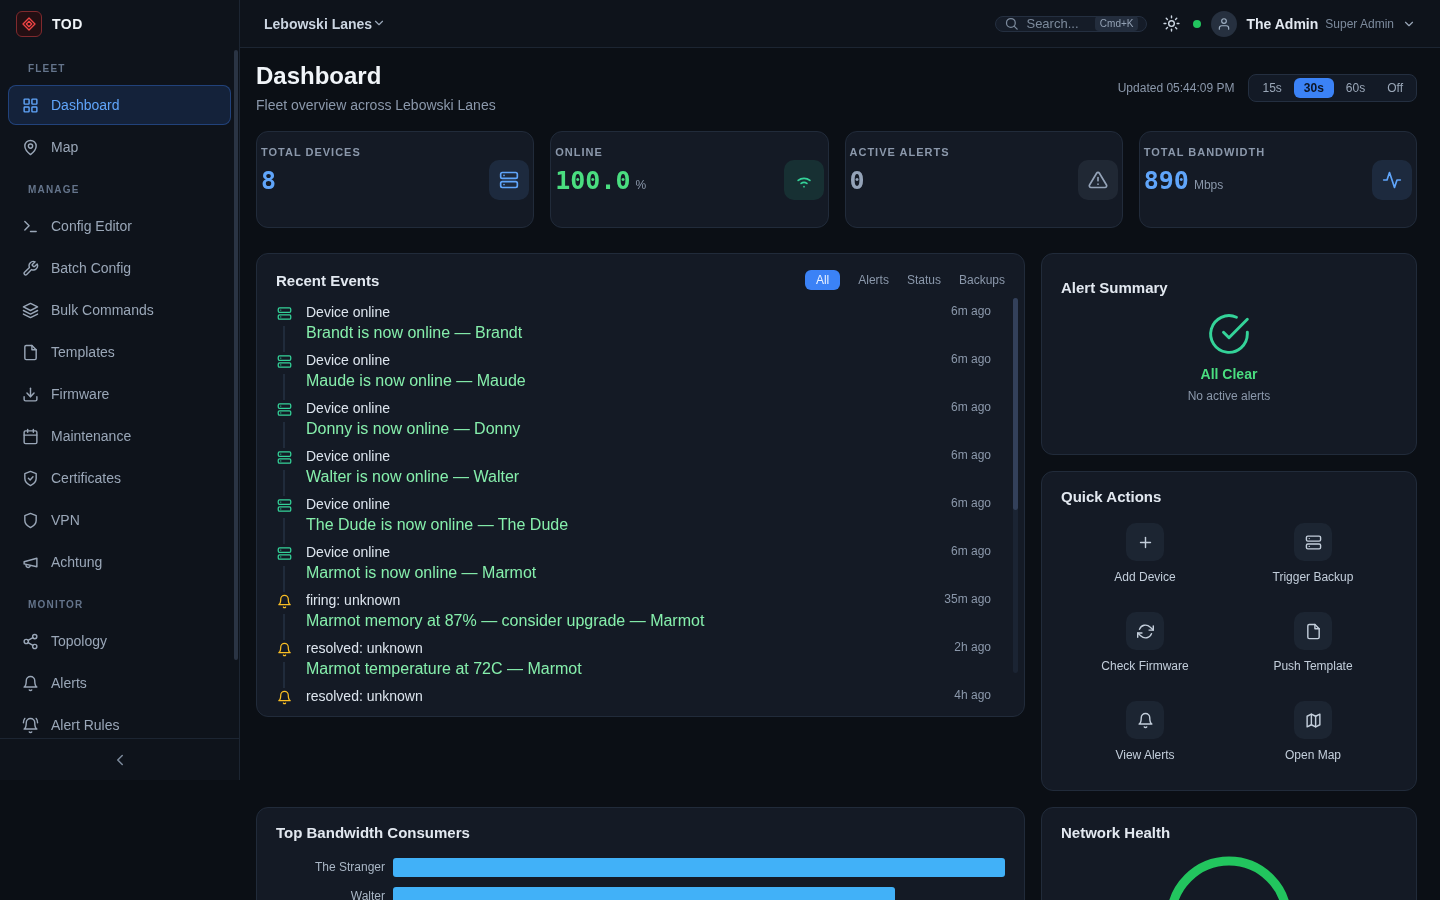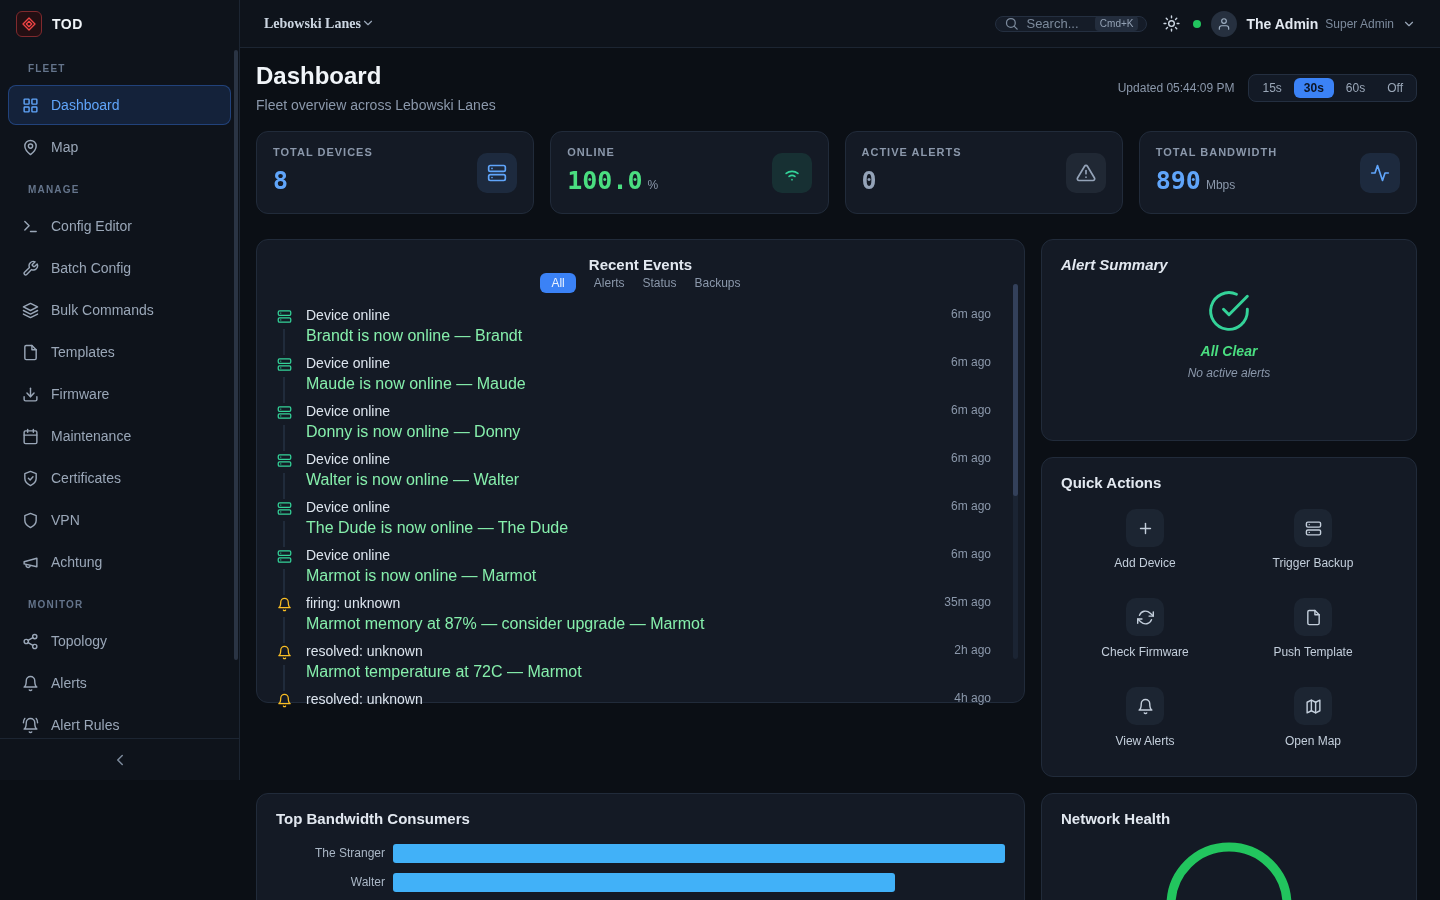--- a/index.html
+++ b/index.html
@@ -16,21 +16,21 @@
   .section-label { padding:14px 28px 8px; font-size:10px; line-height:13px; font-weight:700; letter-spacing:1.2px; color:#64748b; }
   .nav-item { display:flex; align-items:center; gap:12px; height:40px; margin:2px 8px; padding:0 12px; border-radius:8px; color:#9aa7b8; font-size:14px; cursor:pointer; border:1px solid transparent; }
   .nav-item .nav-icon { display:flex; width:18px; justify-content:center; }
   .nav-item.active { background:rgba(59,130,246,.14); border-color:rgba(59,130,246,.35); color:#60a5fa; }
   .sidebar-scroll { position:absolute; top:50px; right:1px; width:4px; height:610px; background:#2a3444; border-radius:2px; }
   .sidebar-footer { height:42px; min-height:42px; border-top:1px solid #1c2532; display:flex; align-items:center; justify-content:center; color:#7c8a9c; cursor:pointer; }
 
   
   .right { flex:1; display:flex; flex-direction:column; height:900px; background:#0b0f15; }
   .topbar { height:48px; min-height:48px; border-bottom:1px solid #1c2532; background:#0e131b; display:flex; align-items:center; padding:0 24px; }
-  .org { display:flex; align-items:flex-start; color:#cbd5e1; font-size:14px; font-weight:600; cursor:pointer;font-family:Liberation Serif, serif; }
+  .org { display:flex; align-items:flex-start; color:#cbd5e1; font-size:14px; font-weight:600; cursor:pointer; }
   .topbar-spacer { flex:1; }
   .search { display:flex; align-items:center; gap:7px; width:152px; height:16px; background:#151c28; border:1px solid #242f40; border-radius:8px; padding:0 8px; color:#7c8a9c; cursor:text; }
   .search input { flex:1; min-width:0; background:transparent; border:0; outline:none; color:#cbd5e1; font-size:13px; font-family:inherit; }
   .search input::placeholder { color:#7c8a9c; }
   .kbd { font-size:10px; background:#232d3d; border-radius:4px; padding:2px 5px; color:#93a1b4; white-space:nowrap; }
   .icon-btn { width:32px; height:32px; display:flex; align-items:center; justify-content:center; color:#cbd5e1; cursor:pointer; border-radius:8px; margin-left:8px; }
   .status-dot { width:8px; height:8px; border-radius:50%; background:#22c55e; margin:0 10px 0 6px; }
   .avatar { width:26px; height:26px; border-radius:50%; background:#26303f; display:flex; align-items:center; justify-content:center; color:#9fb0c3; }
   .user-chip { display:flex; align-items:center; cursor:pointer; }
   .user-name { font-size:14px; font-weight:600; color:#e2e8f0; margin-left:9px; }
@@ -42,57 +42,57 @@
   .page-head { display:flex; align-items:center; justify-content:space-between; }
   .page-title { font-size:24px; font-weight:700; color:#f1f5f9; }
   .page-sub { margin-top:7px; font-size:14px; color:#8b98ab; }
   .head-right { display:flex; align-items:center; gap:14px; }
   .updated { font-size:12px; color:#8b98ab; }
   .seg { display:flex; background:#131a26; border:1px solid #242f40; border-radius:8px; padding:3px; gap:2px; }
   .seg button { border:0; background:transparent; color:#9aa7b8; font-size:12px; padding:3px 10px; border-radius:6px; cursor:pointer; font-family:inherit; }
   .seg button.active { background:#3b82f6; color:#0c1424; font-weight:700; }
 
   .stats { display:grid; grid-template-columns:repeat(4,1fr); gap:16px; margin-top:18px; }
-  .stat-card { height:83px; background:#141a25; border:1px solid #212b3a; border-radius:12px; padding:14px 16px; display:flex; justify-content:space-between; }
+  .stat-card { height:97px; background:#141a25; border:1px solid #212b3a; border-radius:12px; padding:14px 4px; display:flex; justify-content:space-between; }
   .stat-label { font-size:11px; font-weight:600; letter-spacing:1px; color:#8b98ab; }
   .stat-value-row { display:flex; align-items:baseline; gap:5px; margin-top:8px; }
   .stat-value { font-family:"DejaVu Sans Mono",monospace; font-size:25px; font-weight:700; }
   .stat-suffix { font-size:12px; color:#8b98ab; }
   .stat-icon { width:40px; height:40px; border-radius:10px; display:flex; align-items:center; justify-content:center; align-self:center; }
   .tint-blue { background:rgba(96,165,250,.12); color:#60a5fa; }
   .tint-green { background:rgba(52,211,153,.12); color:#34d399; }
   .tint-gray { background:rgba(148,163,184,.10); color:#94a3b8; }
 
   .content { display:grid; grid-template-columns:769px 376px; gap:16px; margin-top:25px; align-items:start; }
   .card { background:#141a25; border:1px solid #212b3a; border-radius:12px; }
   .card-title { font-size:15px; font-weight:600; color:#e2e8f0; }
 
   
   .events-card { height:464px; padding:16px 19px; position:relative; }
-  .events-head { display:flex; align-items:center; justify-content:space-between;flex-direction:column; }
+  .events-head { display:flex; align-items:center; justify-content:space-between; }
   .filters { display:flex; align-items:center; gap:18px; }
   .filter { font-size:12px; color:#8b98ab; cursor:pointer; }
   .filter.active { background:#3b82f6; color:#eaf2ff; padding:3px 11px; border-radius:6px; }
   .events-list { margin-top:14px; height:402px; overflow:hidden; }
   .event { display:flex; gap:14px; height:48px; }
   .ev-iconcol { width:16px; display:flex; flex-direction:column; align-items:center; }
   .ev-icon { display:flex; margin-top:2px; }
   .ev-line { flex:1; width:2px; background:#202b3b; margin-top:5px; }
   .event:last-child .ev-line { display:none; }
   .ev-body { flex:1; min-width:0; }
   .ev-title { font-size:14px; font-weight:500; color:#dde5ee; }
   .ev-detail { font-size:16px; color:#86efac; margin-top:4px; }
   .ev-detail:empty { display:none; }
   .ev-time { font-size:12px; color:#8b98ab; white-space:nowrap; padding-right:14px; }
   .ev-green { color:#34d399; } .ev-amber { color:#fbbf24; }
   .events-scroll { position:absolute; right:6px; top:44px; width:5px; height:375px; background:#1b2433; border-radius:3px; }
   .events-thumb { position:absolute; top:0; left:0; width:5px; height:212px; background:#33405a; border-radius:3px; }
 
   
-  .alert-card { height:202px; padding:16px 19px;font-style:italic; }
+  .alert-card { height:202px; padding:25px 19px; }
   .alert-center { display:flex; flex-direction:column; align-items:center; margin-top:16px; }
   .alert-status { margin-top:10px; font-size:14px; font-weight:600; color:#4ade80; }
   .alert-detail { margin-top:7px; font-size:12px; color:#8b98ab; }
 
   .qa-card { height:320px; padding:16px 19px; margin-top:16px; }
   .qa-grid { display:grid; grid-template-columns:1fr 1fr; row-gap:28px; margin-top:18px; }
   .qa { display:flex; flex-direction:column; align-items:center; cursor:pointer; }
   .qa-icon { width:38px; height:38px; border-radius:10px; background:#1c2532; display:flex; align-items:center; justify-content:center; color:#c3cedb; }
   .qa-label { margin-top:9px; font-size:12px; color:#c3cedb; }
 

